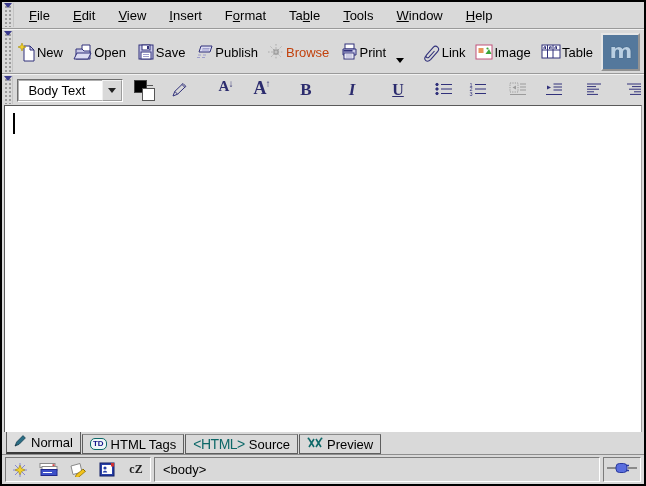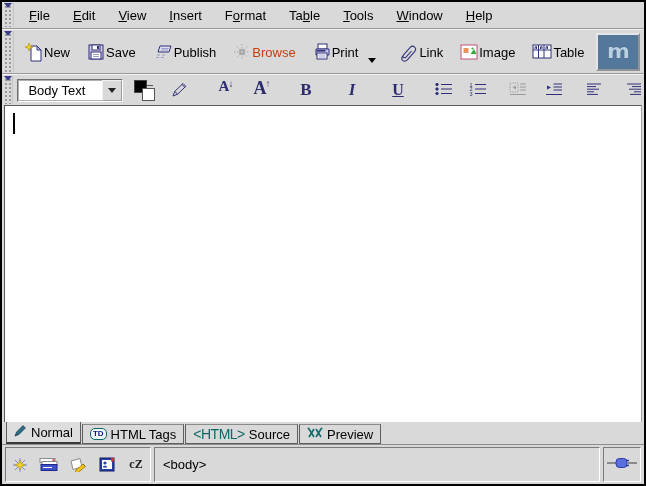--- a/index.html
+++ b/index.html
@@ -56,21 +56,21 @@
   .caret{position:absolute;left:8px;top:7px;width:2px;height:21px;background:#000;}
   
   .tabrow{height:22px;display:flex;align-items:flex-end;padding-left:4px;}
   .tab{display:flex;align-items:center;gap:4px;height:20px;padding:0 7px;box-sizing:border-box;
     background:#d9d9d9;border:1px solid #5e5e5e;border-top:1px solid #8a8a8a;margin-right:1px;white-space:nowrap;}
   .tab.selected{height:22px;border-top:none;border-bottom:2px solid #3a3a3a;background:#dedede;font-weight:normal;}
   .tdbadge{font-size:8px;font-weight:bold;color:#15158a;background:#eef6f6;border:1px solid #0d6868;
     padding:0 2px;line-height:10px;border-radius:5px;}
   .srctag{color:#0d6868;font-weight:normal;font-size:14px;letter-spacing:-0.5px;}
   
-  .statusbar{height:40px;display:flex;align-items:stretch;gap:3px;padding:2px 3px;box-sizing:border-box;
+  .statusbar{height:30px;display:flex;align-items:stretch;gap:3px;padding:2px 3px;box-sizing:border-box;
     border-top:1px solid #8e8e8e;background:#d9d9d9;}
   .spanel{border-top:1px solid #7b7b7b;border-left:1px solid #7b7b7b;border-bottom:1px solid #fff;border-right:1px solid #fff;
     display:flex;align-items:center;}
   .comp-panel{padding:0 4px;gap:9px;}
   .comp-icon{display:flex;align-items:center;justify-content:center;width:20px;height:18px;}
   .cz{font-family:"Liberation Serif",serif;font-weight:bold;font-size:12px;color:#1c1c1c;}
   .body-panel{flex:1;padding-left:8px;}
   .plug-panel{width:36px;justify-content:center;}
 </style>
 </head>
@@ -121,20 +121,30 @@
           <svg width="20" height="20" viewBox="0 0 20 20">
             <path d="M7 4h6l4 4v11H7z" fill="#ffffff" stroke="#31317b"></path>
             <path d="M13 4l4 4h-4z" fill="#c9c9e8" stroke="#31317b"></path>
             <path d="M5 1l1.1 2.9L9 5 6.1 6.1 5 9 3.9 6.1 1 5l2.9-1.1z" fill="#f2cf2a" stroke="#a88f00" stroke-width="0.6"></path>
           </svg>
         </span>
       <span class="tlabel">New</span>
     </div>
     <div class="tbtn">
       <span class="ticon">
+          <svg width="22" height="20" viewBox="0 0 22 20">
+            <path d="M10 3h8v10h-8z" fill="#ffffff" stroke="#31317b"></path>
+            <path d="M4 17V7h6l2 2h6v8z" fill="#c9c9e8" stroke="#31317b"></path>
+            <path d="M2 17l3-6h14l-3 6z" fill="#dcdcf2" stroke="#31317b"></path>
+          </svg>
+        </span>
+      <span class="tlabel">Open</span>
+    </div>
+    <div class="tbtn">
+      <span class="ticon">
           <svg width="20" height="20" viewBox="0 0 20 20">
             <rect x="3" y="3" width="14" height="14" fill="#c9c9e8" stroke="#31317b"></rect>
             <rect x="6" y="3" width="8" height="5" fill="#ffffff" stroke="#31317b"></rect>
             <rect x="11" y="4" width="2" height="3" fill="#31317b"></rect>
             <rect x="5" y="10" width="10" height="7" fill="#ffffff" stroke="#31317b"></rect>
             <path d="M7 12.5h6M7 14.5h6" stroke="#9e9ecd"></path>
           </svg>
         </span>
       <span class="tlabel">Save</span>
     </div>

